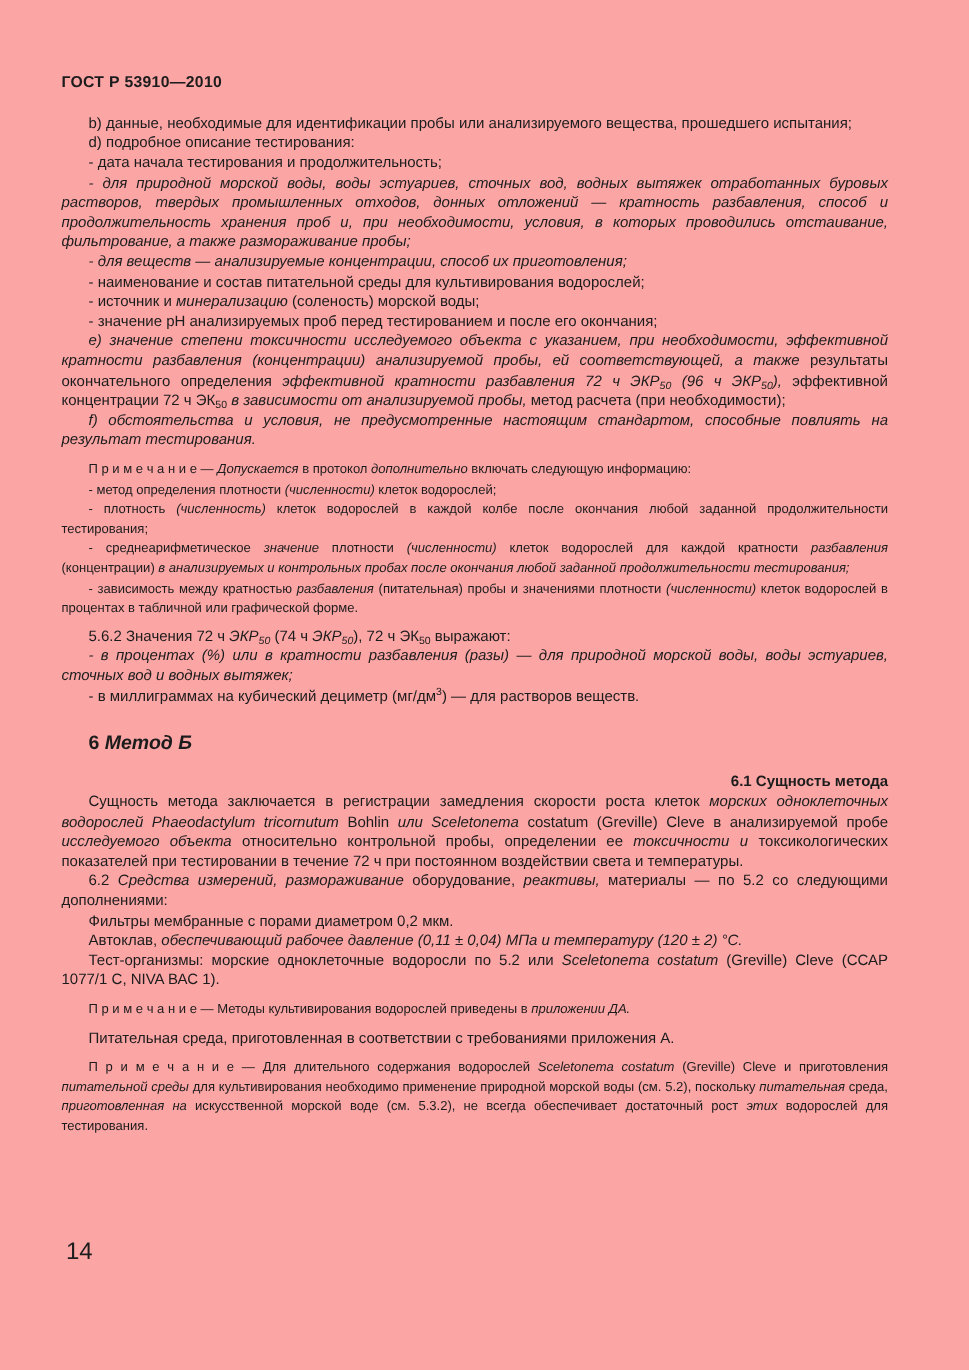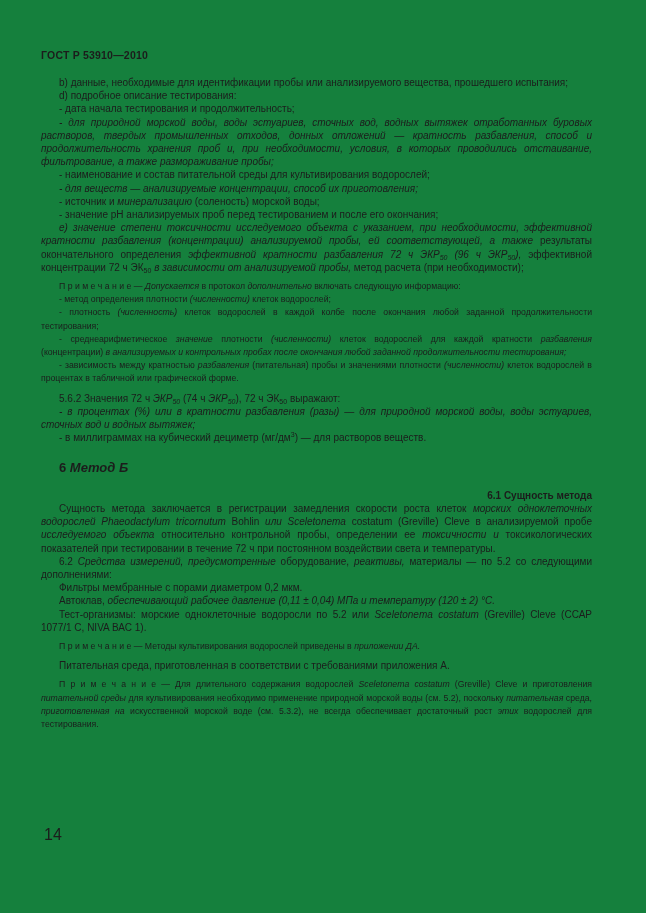--- a/index.html
+++ b/index.html
@@ -5,21 +5,21 @@
   html, body {
     margin: 0;
     padding: 0;
     background: #ffffff;
   }
   .page {
     position: relative;
     width: 646px;
     height: 913px;
     box-sizing: border-box;
-    background: #15803d;
+    background: #fca5a5;
     color: #1c1c1c;
     font-family: "Liberation Sans", sans-serif;
     padding: 49px 54px 0 41px;
     overflow: hidden;
   }
   .doc-header {
     font-weight: bold;
     font-size: 10.5px;
     line-height: 12px;
     letter-spacing: 0.2px;
@@ -65,37 +65,38 @@
 </head>
 <body>
 
 <div class="page">
   <div class="doc-header">ГОСТ Р 53910—2010</div>
   <div class="content">
       <div class="para para-body"><span>b) данные, необходимые для идентификации пробы или анализируемого вещества, прошедшего ис­пытания;</span></div>
       <div class="para para-body"><span>d) подробное описание тестирования:</span></div>
       <div class="para para-body"><span>- дата начала тестирования и продолжительность;</span></div>
       <div class="para para-body"><span class="it">- для природной морской воды, воды эстуариев, сточных вод, водных вытяжек отработанных буровых растворов, твердых промышленных отходов, донных отложений — кратность разбавления, способ и продолжительность хранения проб и, при необходимости, условия, в которых проводились отстаивание, фильтрование, а также размораживание пробы;</span></div>
+      <div class="para para-body"><span class="it">- для веществ — анализируемые концентрации, способ их приготовления;</span></div>
       <div class="para para-body"><span>- наименование и состав питательной среды для культивирования водорослей;</span></div>
-      <div class="para para-body"><span class="it">- для веществ — анализируемые концентрации, способ их приготовления;</span></div>
       <div class="para para-body"><span>- источник и </span><span class="it">минерализацию</span><span> (соленость) морской воды;</span></div>
       <div class="para para-body"><span>- значение рН анализируемых проб перед тестированием и после его окончания;</span></div>
       <div class="para para-body"><span class="it">e) значение степени токсичности исследуемого объекта с указанием, при необходимости, эффек­тивной кратности разбавления (концентрации) анализируемой пробы, ей соответствующей, а также </span><span>результаты окончательного определения </span><span class="it">эффективной кратности разбавления 72 ч ЭКР</span><sub class="it">50</sub><span class="it"> (96 ч ЭКР</span><sub class="it">50</sub><span class="it">),</span><span> эффективной концентрации 72 ч ЭК</span><sub>50</sub><span> </span><span class="it">в зависимости от анализируемой пробы,</span><span> метод расчета (при необ­ходимости);</span></div>
+      <div class="para para-body"><span class="it">f) обстоятельства и условия, не предусмотренные настоящим стандартом, способные повлиять на результат тестирования.</span></div>
       <div class="para para-note"><span>П р и м е ч а н и е — </span><span class="it">Допускается</span><span> в протокол </span><span class="it">дополнительно</span><span> включать следующую информацию:</span></div>
       <div class="para para-note"><span>- метод определения плотности </span><span class="it">(численности)</span><span> клеток водорослей;</span></div>
       <div class="para para-note"><span>- плотность </span><span class="it">(численность)</span><span> клеток водорослей в каждой колбе после окончания любой заданной продол­жительности тестирования;</span></div>
       <div class="para para-note"><span>- среднеарифметическое </span><span class="it">значение</span><span> плотности </span><span class="it">(численности)</span><span> клеток водорослей для каждой кратности </span><span class="it">разбавления</span><span> (концентрации) </span><span class="it">в анализируемых и контрольных пробах после окончания любой заданной продол­жительности тестирования;</span></div>
       <div class="para para-note"><span>- зависимость между кратностью </span><span class="it">разбавления</span><span> (питательная) пробы и значениями плотности </span><span class="it">(численнос­ти)</span><span> клеток водорослей в процентах в табличной или графической форме.</span></div>
       <div class="para para-body"><span>5.6.2 Значения 72 ч </span><span class="it">ЭКР</span><sub class="it">50</sub><span> (74 ч </span><span class="it">ЭКР</span><sub class="it">50</sub><span>), 72 ч ЭК</span><sub>50</sub><span> выражают:</span></div>
       <div class="para para-body"><span class="it">- в процентах (%) или в кратности разбавления (разы) — для природной морской воды, воды эсту­ариев, сточных вод и водных вытяжек;</span></div>
       <div class="para para-body"><span>- в миллиграммах на кубический дециметр (мг/дм</span><sup>3</sup><span>) — для растворов веществ.</span></div>
       <div class="para para-h1"><span class="bd">6 </span><span class="it bd">Метод Б</span></div>
       <div class="para para-h2"><span class="bd">6.1 Сущность метода</span></div>
       <div class="para para-body"><span>Сущность метода заключается в регистрации замедления скорости роста клеток </span><span class="it">морских однокле­точных водорослей Phaeodactylum tricornutum</span><span> Bohlin </span><span class="it">или Sceletonema</span><span> costatum (Greville) Cleve в анализи­руемой пробе </span><span class="it">исследуемого объекта</span><span> относительно контрольной пробы, определении ее </span><span class="it">токсичности и</span><span> токсикологических показателей при тестировании в течение 72 ч при постоянном воздействии света и тем­пературы.</span></div>
-      <div class="para para-body"><span>6.2 </span><span class="it">Средства измерений, предусмотренные</span><span> оборудование, </span><span class="it">реактивы,</span><span> материалы — по 5.2 со сле­дующими дополнениями:</span></div>
+      <div class="para para-body"><span>6.2 </span><span class="it">Средства измерений, размораживание</span><span> оборудование, </span><span class="it">реактивы,</span><span> материалы — по 5.2 со сле­дующими дополнениями:</span></div>
       <div class="para para-body"><span>Фильтры мембранные с порами диаметром 0,2 мкм.</span></div>
       <div class="para para-body"><span>Автоклав, </span><span class="it">обеспечивающий рабочее давление (0,11 ± 0,04) МПа и температуру (120 ± 2) °С.</span></div>
       <div class="para para-body"><span>Тест-организмы: морские одноклеточные водоросли по 5.2 или </span><span class="it">Sceletonema costatum</span><span> (Greville) Cleve (ССАР 1077/1 С, NIVA ВАС 1).</span></div>
       <div class="para para-note"><span>П р и м е ч а н и е — Методы культивирования водорослей приведены в </span><span class="it">приложении ДА.</span></div>
       <div class="para para-body"><span>Питательная среда, приготовленная в соответствии с требованиями приложения А.</span></div>
       <div class="para para-note"><span>П р и м е ч а н и е — Для длительного содержания водорослей </span><span class="it">Sceletonema costatum</span><span> (Greville) Cleve и приготовления </span><span class="it">питательной среды</span><span> для культивирования необходимо применение природной морской воды (см. 5.2), поскольку </span><span class="it">питательная</span><span> среда, </span><span class="it">приготовленная на</span><span> искусственной морской воде (см. 5.3.2), не всегда обеспечивает достаточный рост </span><span class="it">этих</span><span> водорослей для тестирования.</span></div>
     </div>
   <div class="page-number">14</div>
 </div>
 

